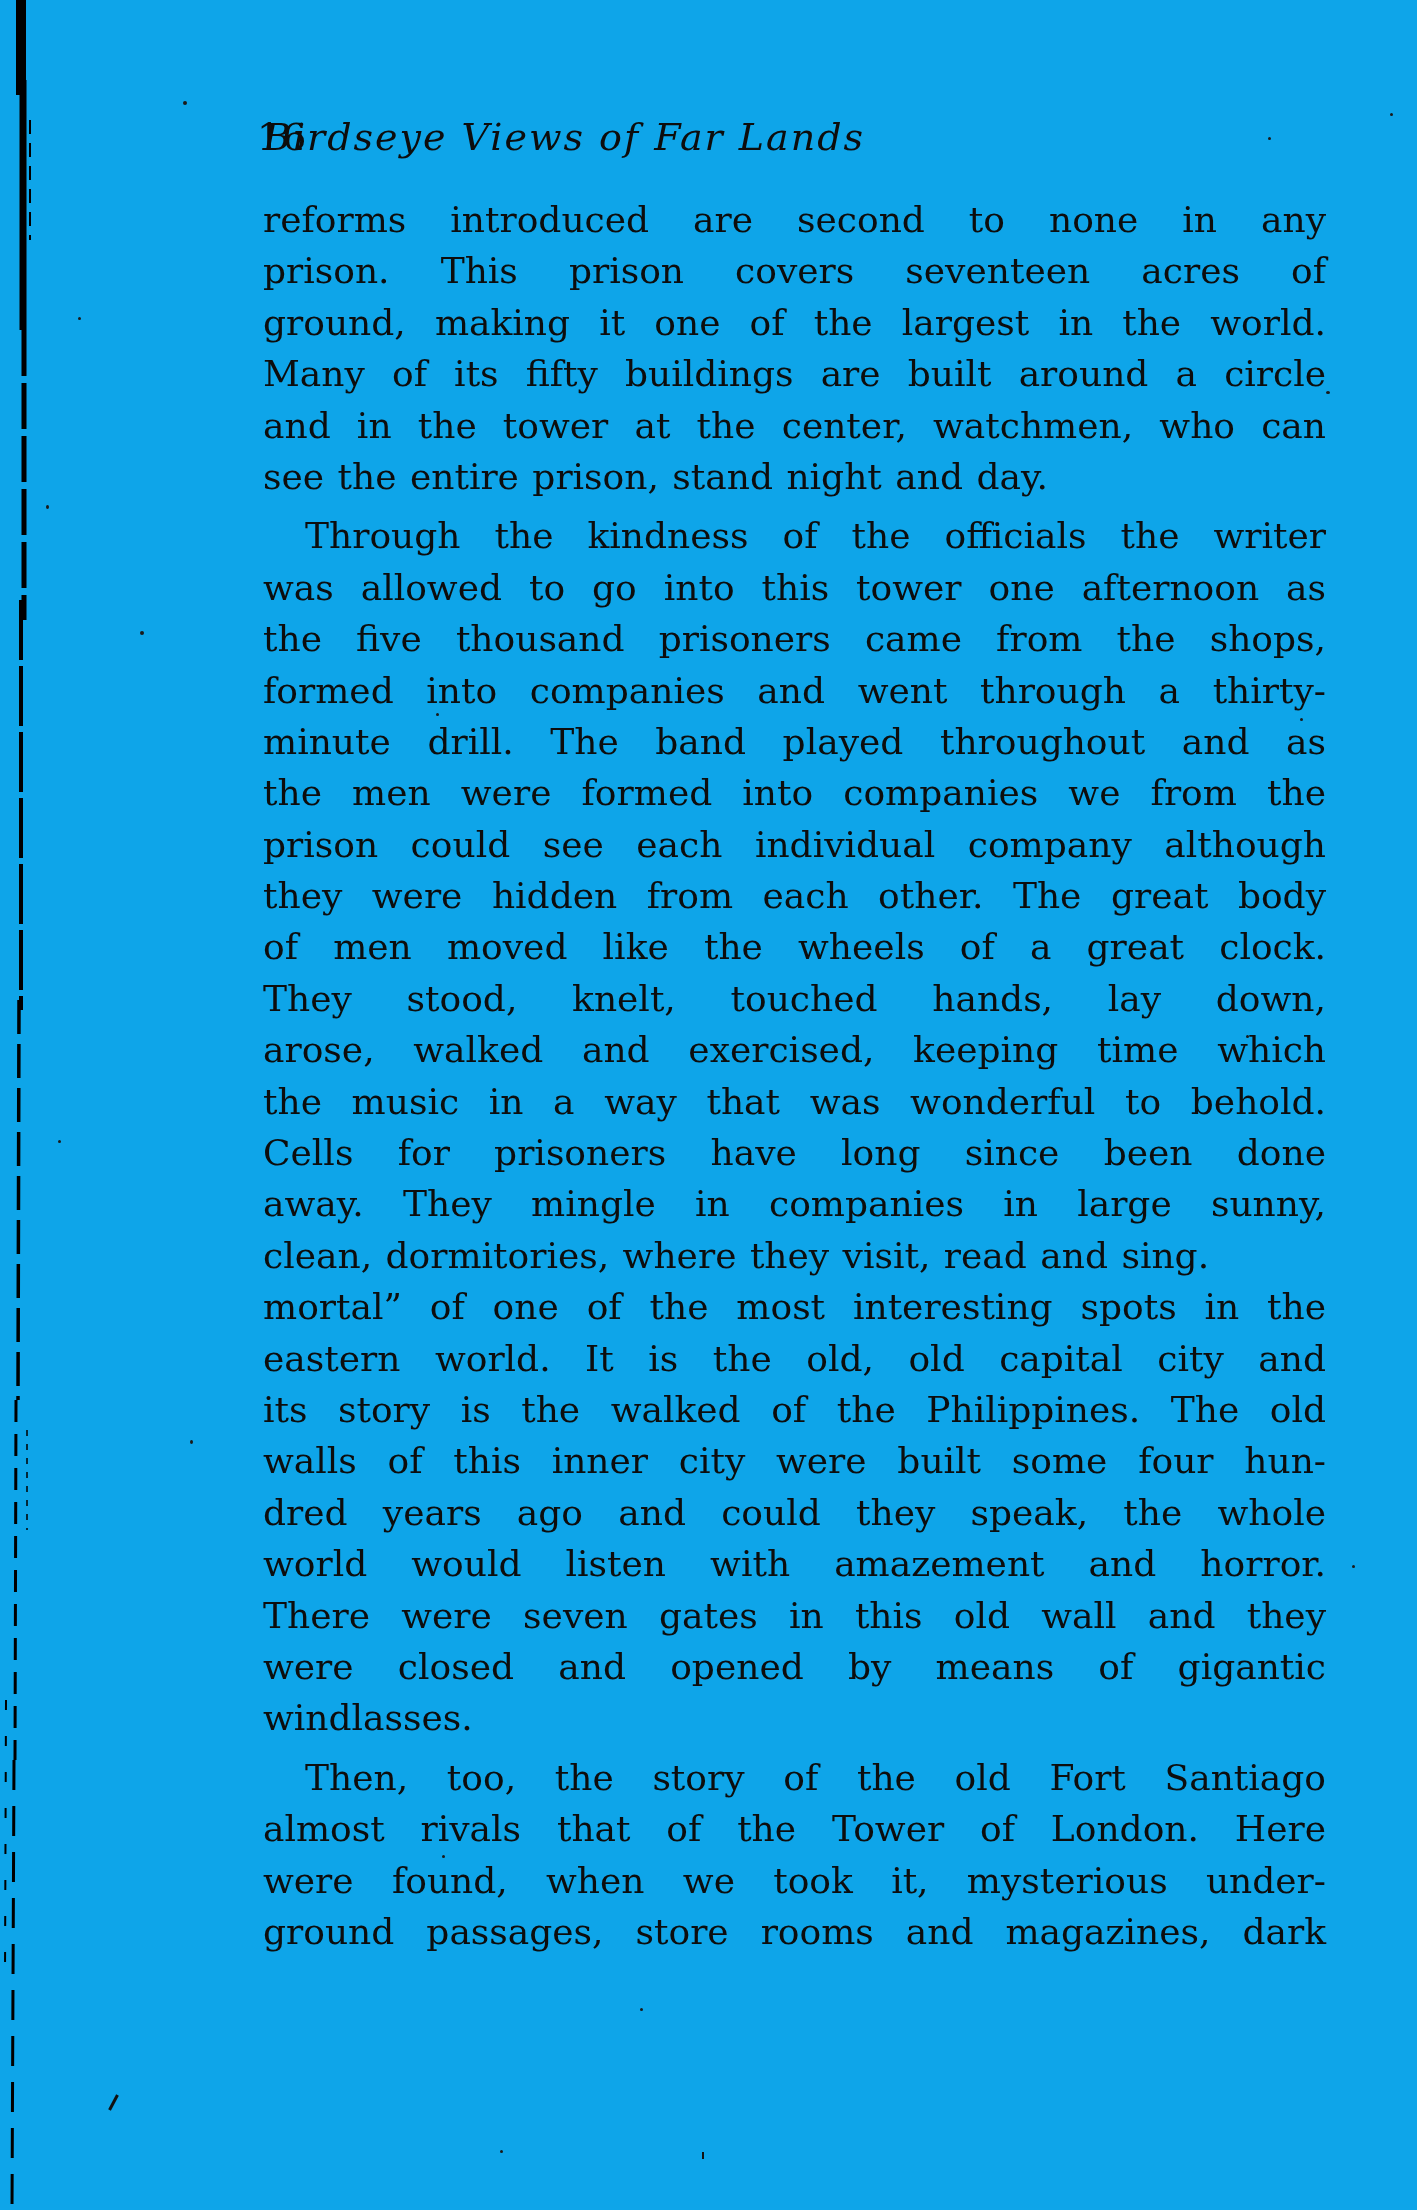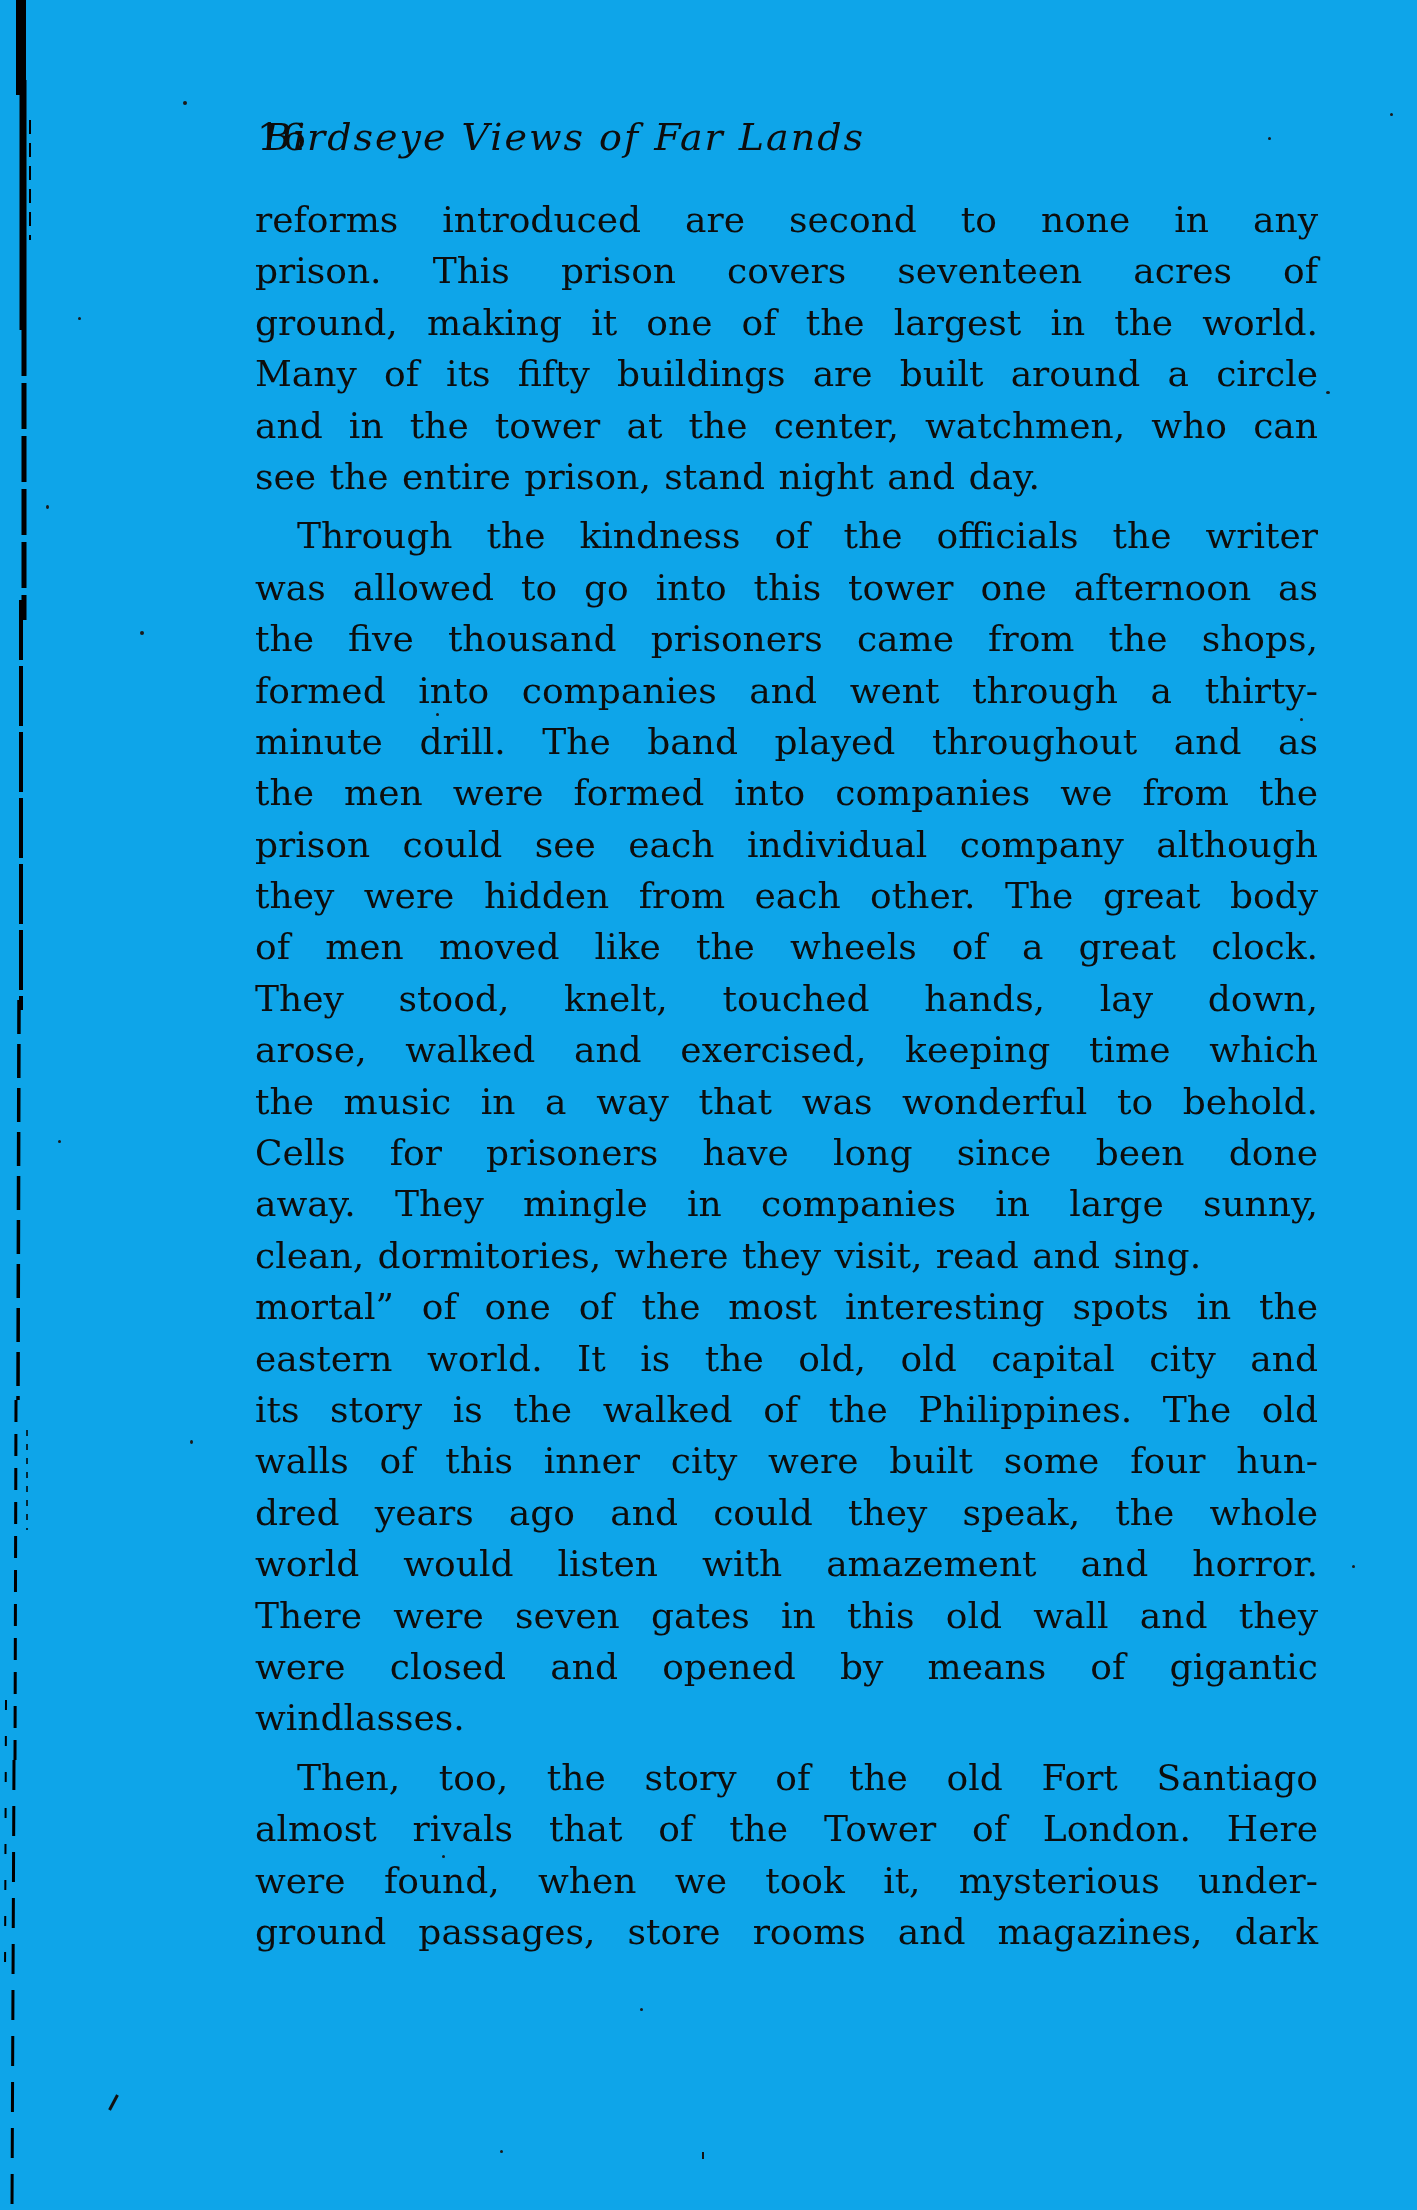--- a/index.html
+++ b/index.html
@@ -20,21 +20,21 @@
     position:absolute;left:2px;top:0;
     font-style:normal;letter-spacing:1px;
   }
   .head-title{
     display:block;
     font-style:italic;letter-spacing:2px;
     transform:translateX(8px);
   }
   
   .textblock{
-    position:absolute;left:255px;top:194px;width:1063px;
+    position:absolute;left:263px;top:194px;width:1063px;
     font-size:36px;line-height:51.4px;
   }
   .bline{
     text-align:justify;
     text-align-last:justify;
     height:51.4px;
     word-spacing:2px;
   }
   .bline.endpara{text-align-last:left;}
   .bline.indent{text-indent:42px;margin-top:8px;}

